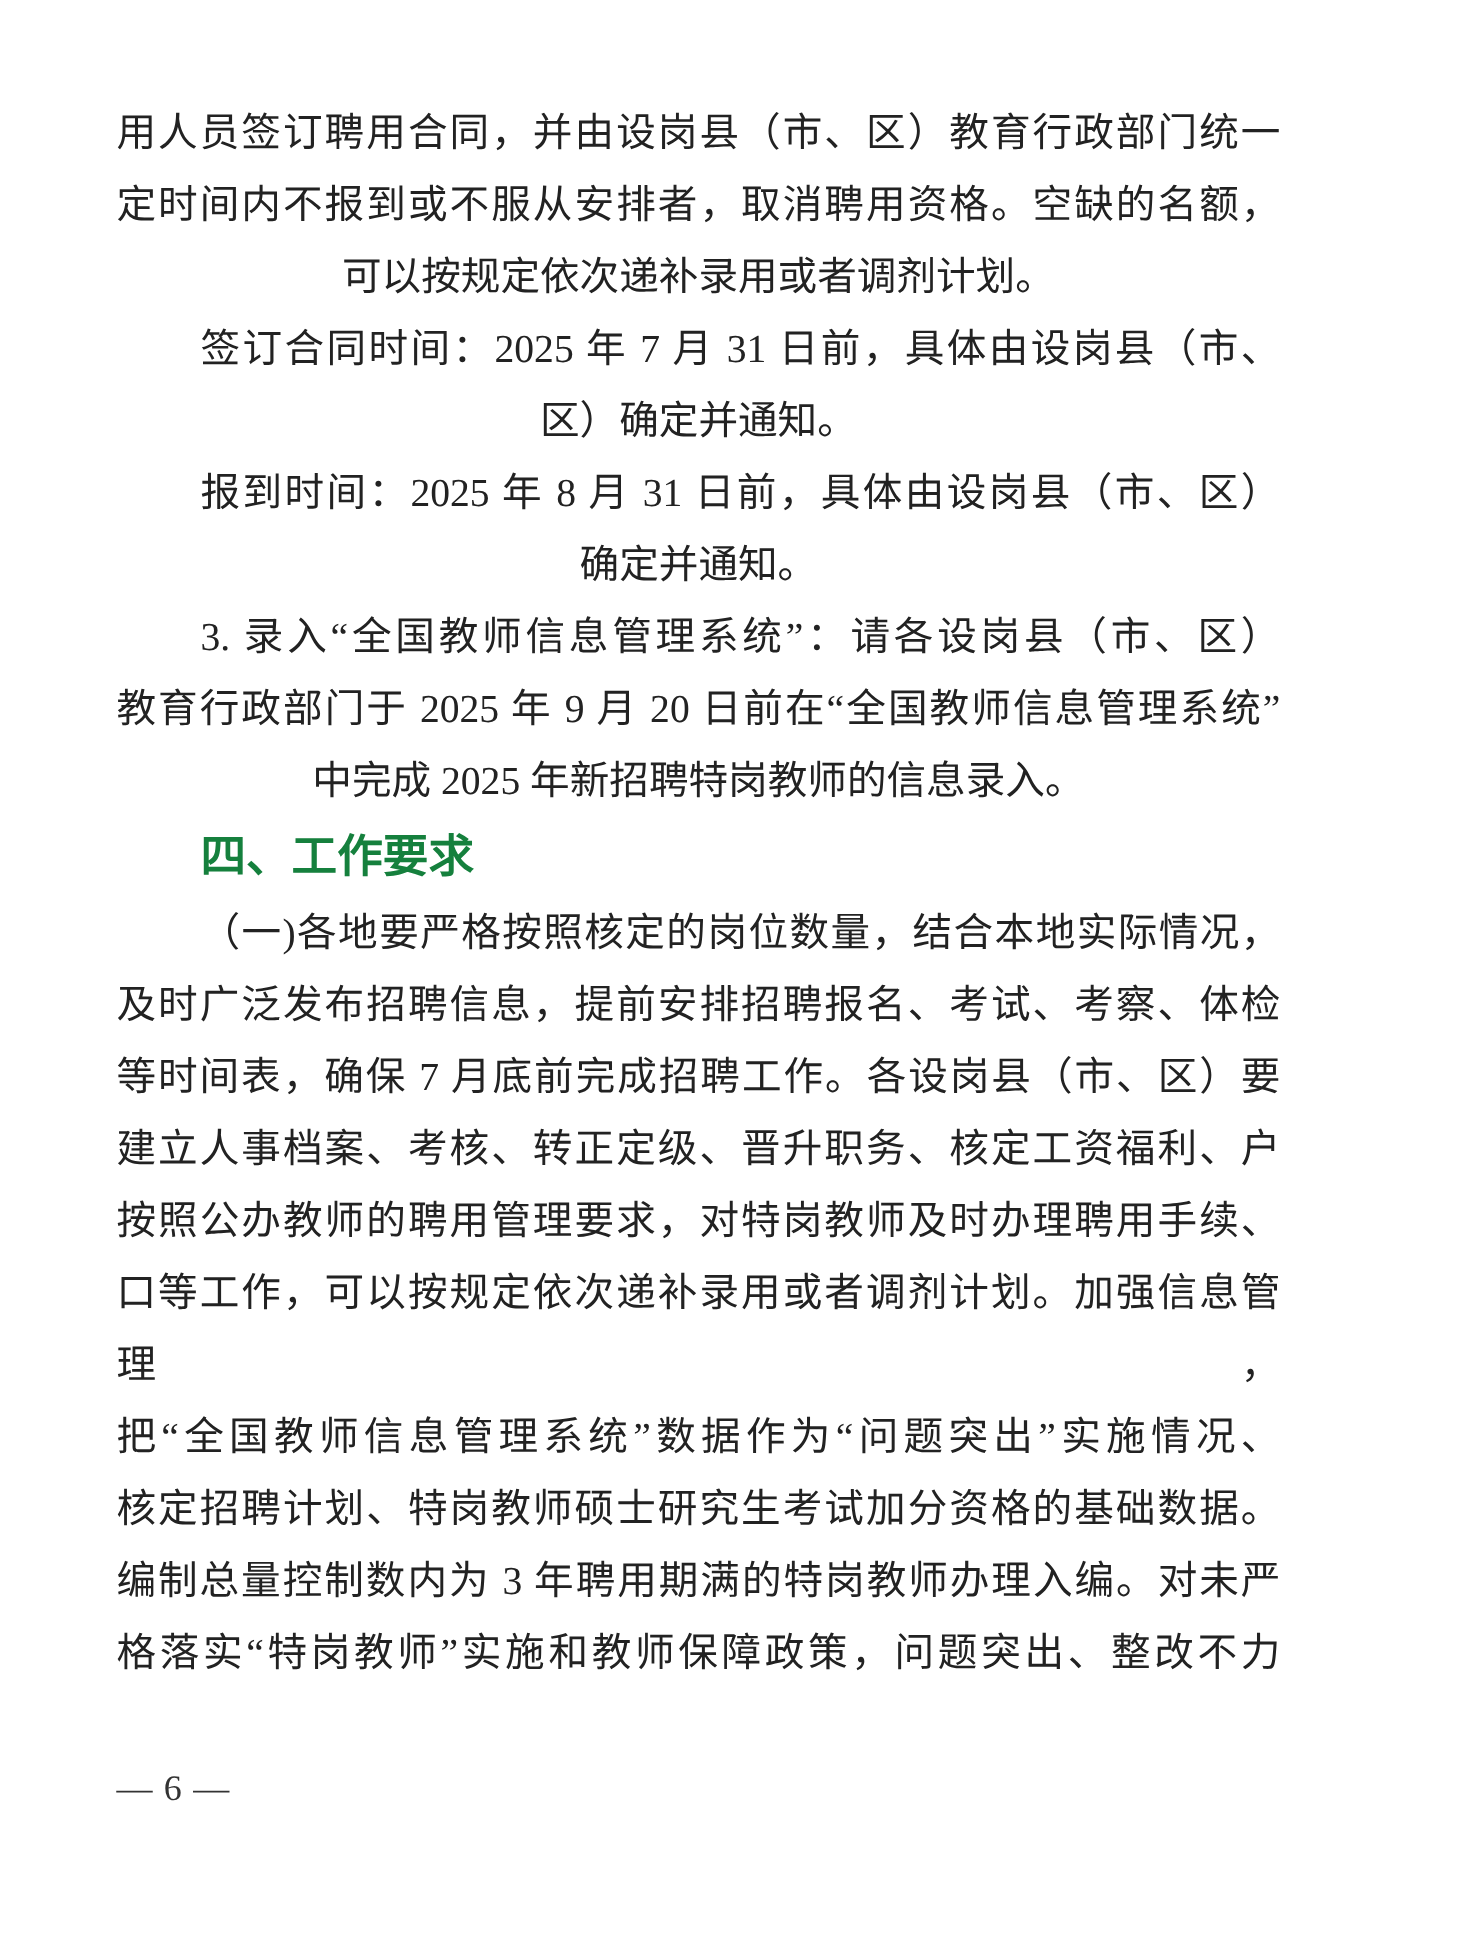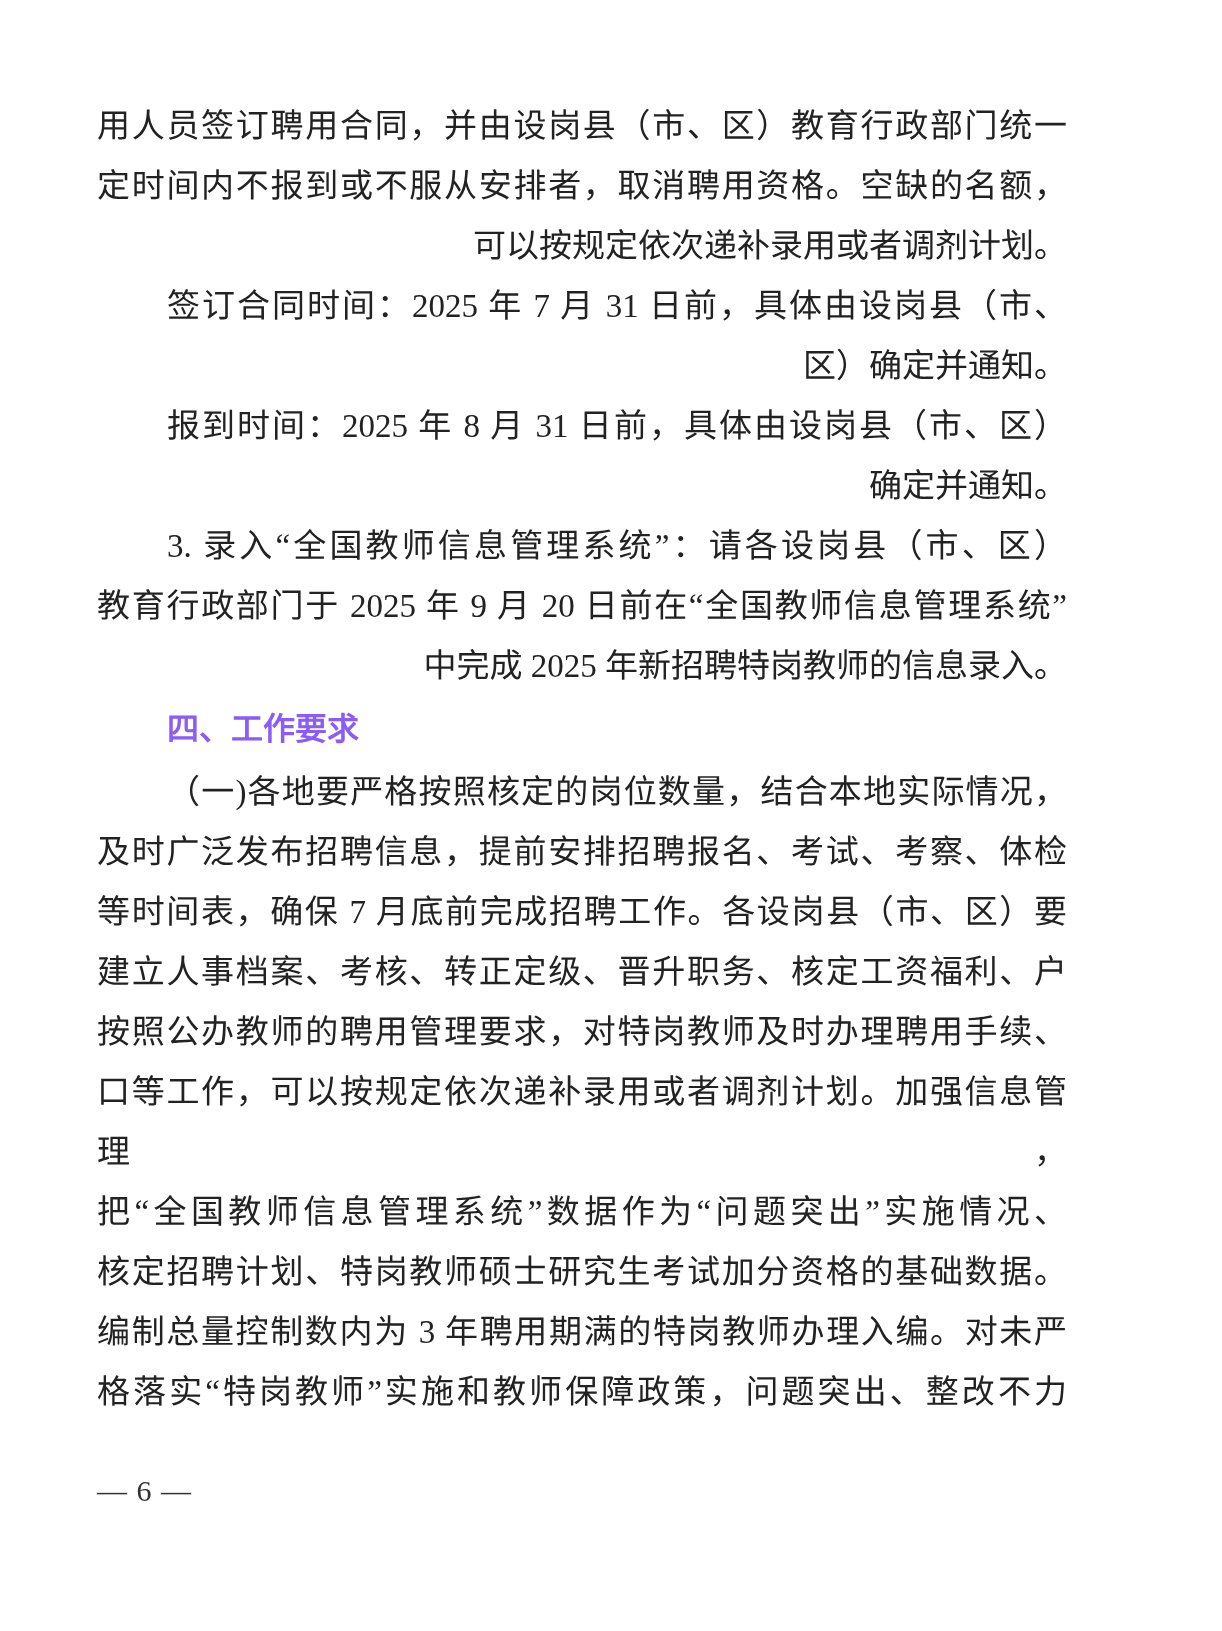--- a/index.html
+++ b/index.html
@@ -12,47 +12,47 @@
     width: 1222px;
     height: 1631px;
     background: #ffffff;
     overflow: hidden;
     font-family: "Liberation Serif", "DejaVu Serif", serif;
     color: #222222;
   }
   .doc-body {
     position: absolute;
     left: 97px;
-    top: 96px;
+    top: 82px;
     width: 970px;
   }
   .paragraph {
     margin: 0;
     padding: 0;
   }
   .line {
     font-size: 33px;
     line-height: 60px;
     white-space: normal;
-    text-align: right;
+    text-align: center;
     text-justify: inter-character;
   }
   .line.fill {
     text-align: justify;
     text-align-last: justify;
   }
   .line.indent {
     text-indent: 70px;
   }
   .heading {
     font-family: "Liberation Sans", "DejaVu Sans", sans-serif;
     font-weight: 700;
-    font-size: 32px;
+    font-size: 38px;
     line-height: 66px;
-    color: #8b5cf6;
+    color: #15803d;
     text-indent: 70px;
   }
   .page-number {
     position: absolute;
     left: 97px;
     top: 1468px;
     font-size: 30px;
     line-height: 45px;
     color: #333333;
     letter-spacing: 1px;

